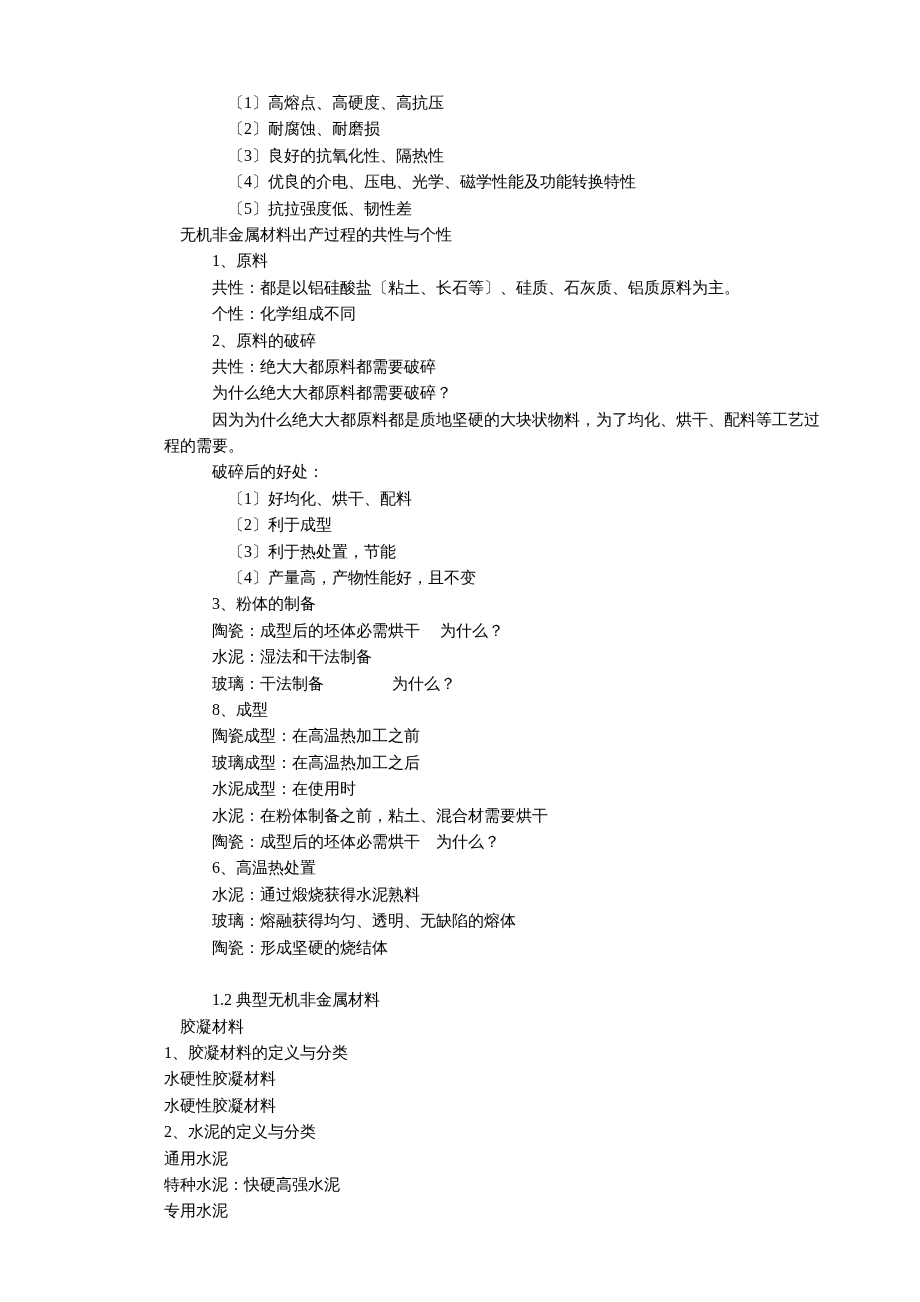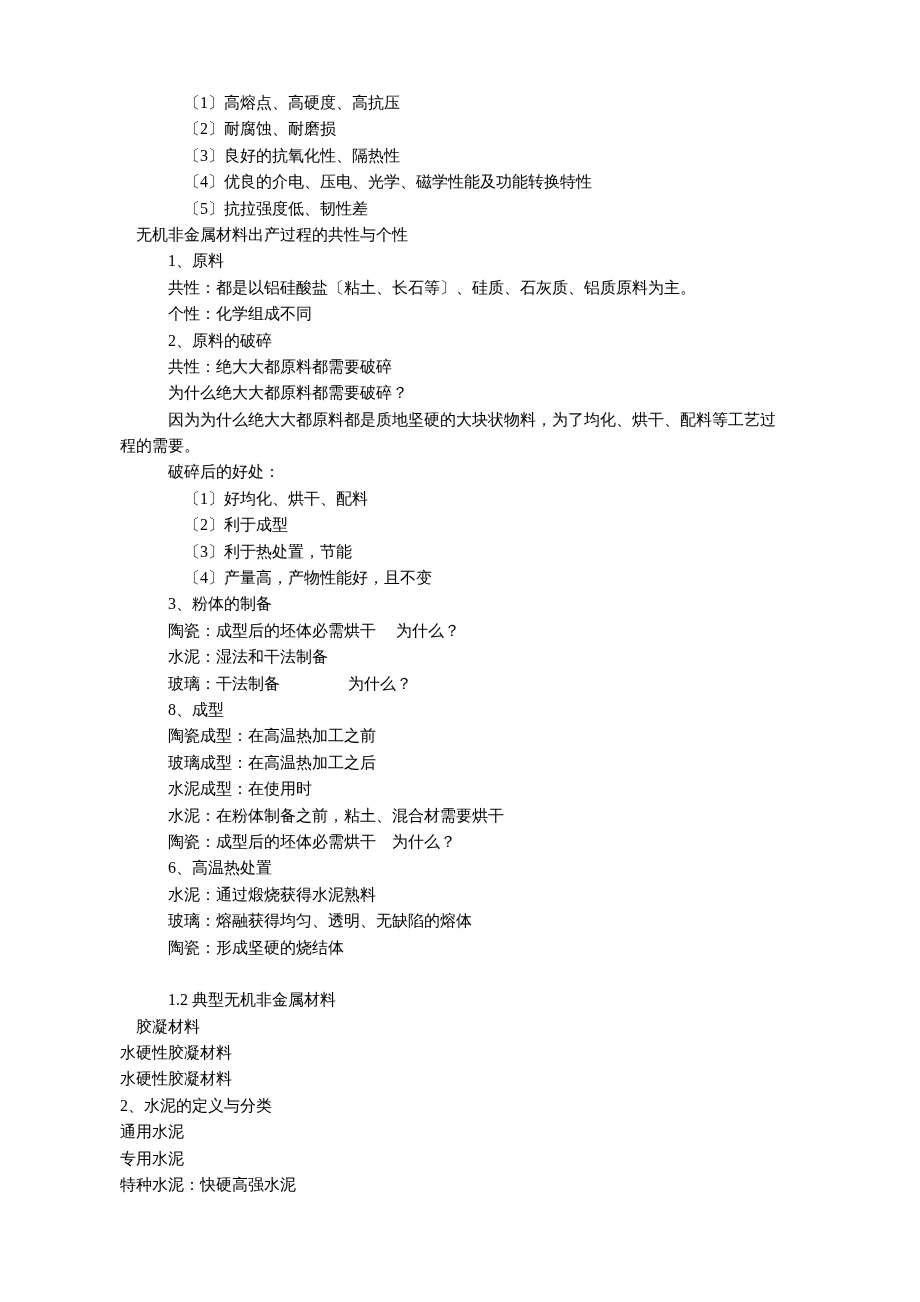--- a/index.html
+++ b/index.html
@@ -12,20 +12,21 @@
     line-height: 1.65;
   }
   .page {
     width: 920px;
     min-height: 1302px;
     box-sizing: border-box;
     padding: 90px 120px 90px 120px;
   }
   .line {
     white-space: pre;
+    margin-left: 44px;
   }
 </style>
 </head>
 <body>
 
 <div class="page">
   <div id="content">
       <div class="line">　　　　〔1〕高熔点、高硬度、高抗压</div>
       <div class="line">　　　　〔2〕耐腐蚀、耐磨损</div>
       <div class="line">　　　　〔3〕良好的抗氧化性、隔热性</div>
@@ -55,20 +56,21 @@
       <div class="line">　　　水泥成型：在使用时</div>
       <div class="line">　　　水泥：在粉体制备之前，粘土、混合材需要烘干</div>
       <div class="line">　　　陶瓷：成型后的坯体必需烘干    为什么？</div>
       <div class="line">　　　6、高温热处置</div>
       <div class="line">　　　水泥：通过煅烧获得水泥熟料</div>
       <div class="line">　　　玻璃：熔融获得均匀、透明、无缺陷的熔体</div>
       <div class="line">　　　陶瓷：形成坚硬的烧结体</div>
       <div class="line">　　　&nbsp;</div>
       <div class="line">　　　1.2 典型无机非金属材料</div>
       <div class="line">　胶凝材料</div>
+      <div class="line">1、胶凝材料的定义与分类</div>
       <div class="line">水硬性胶凝材料</div>
       <div class="line">水硬性胶凝材料</div>
       <div class="line">2、水泥的定义与分类</div>
       <div class="line">通用水泥</div>
+      <div class="line">特种水泥：快硬高强水泥</div>
       <div class="line">专用水泥</div>
-      <div class="line">特种水泥：快硬高强水泥</div>
     </div>
 </div>
 
 </body></html>

